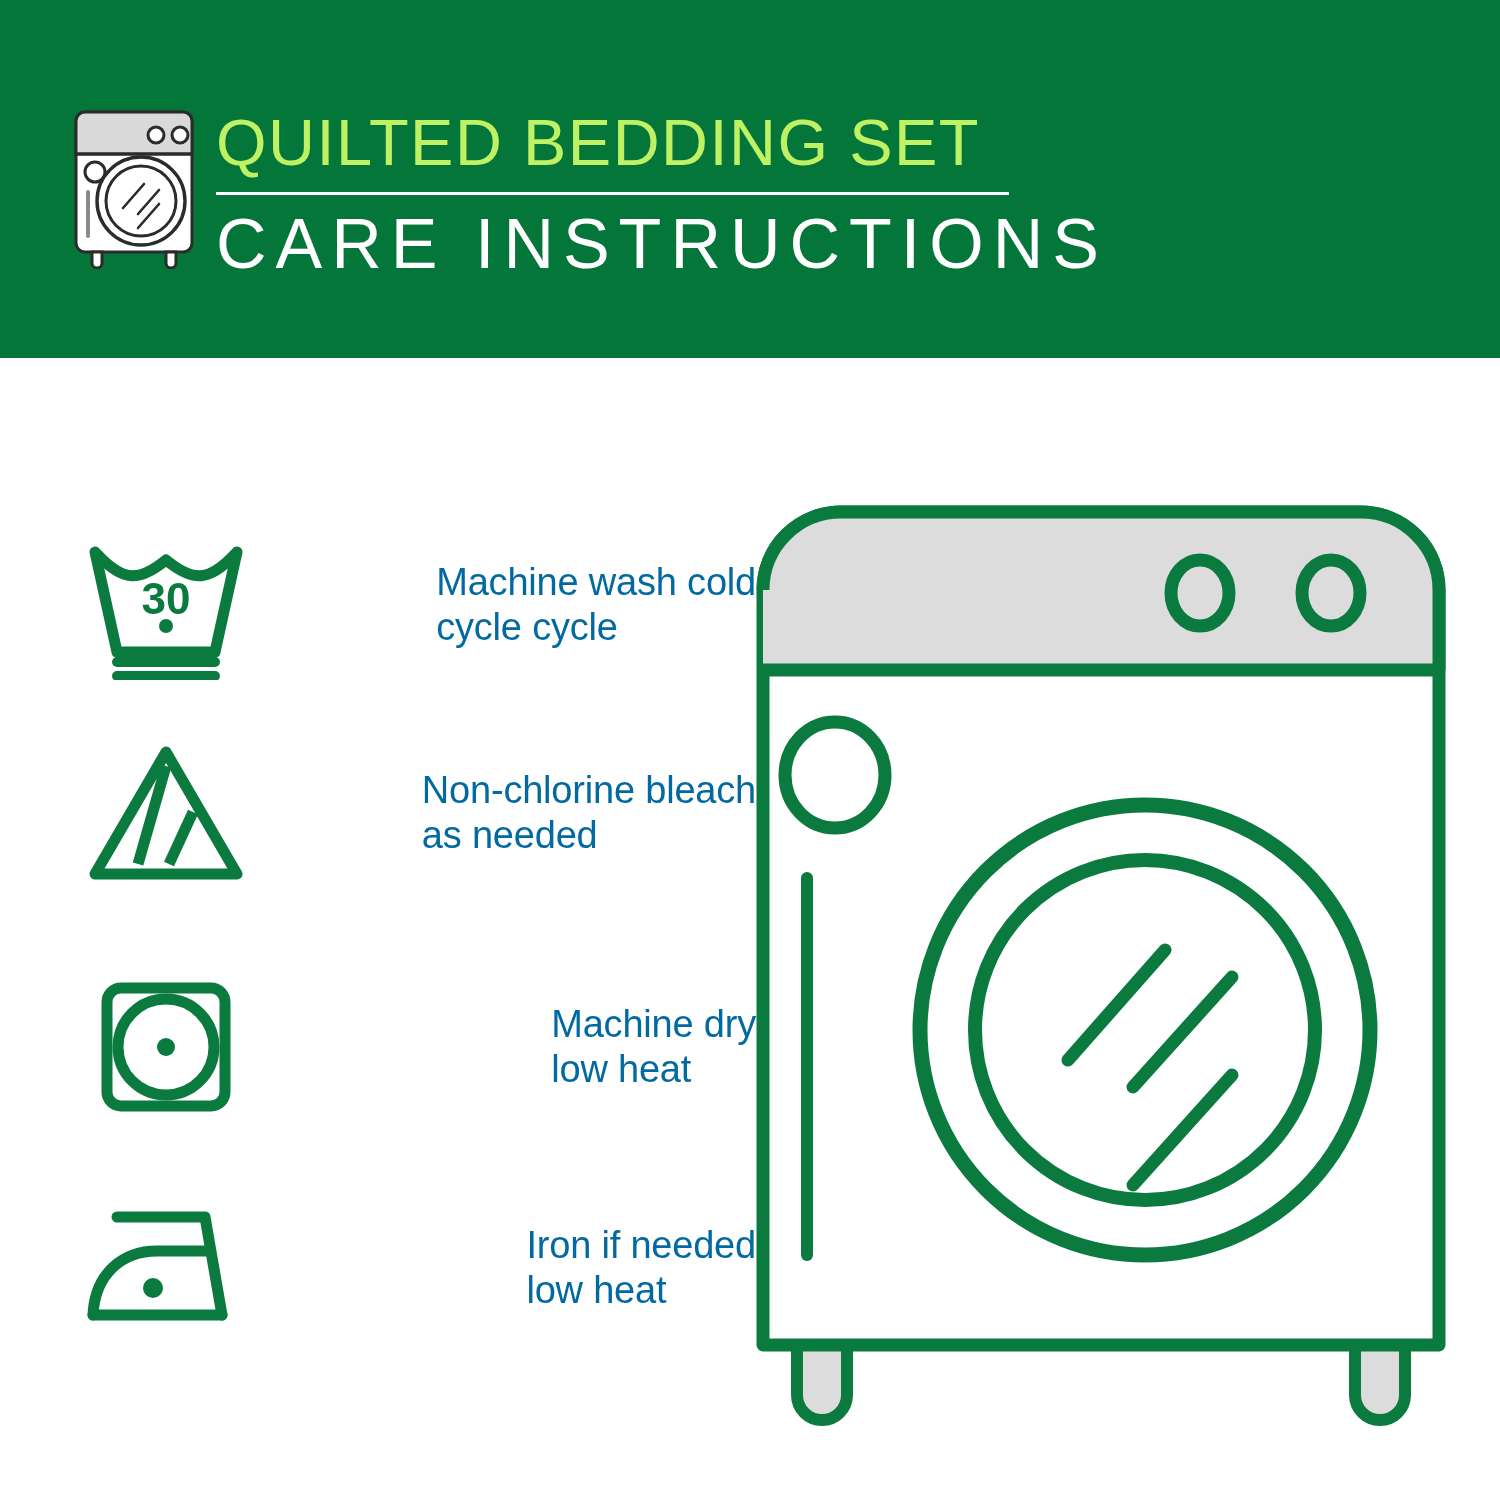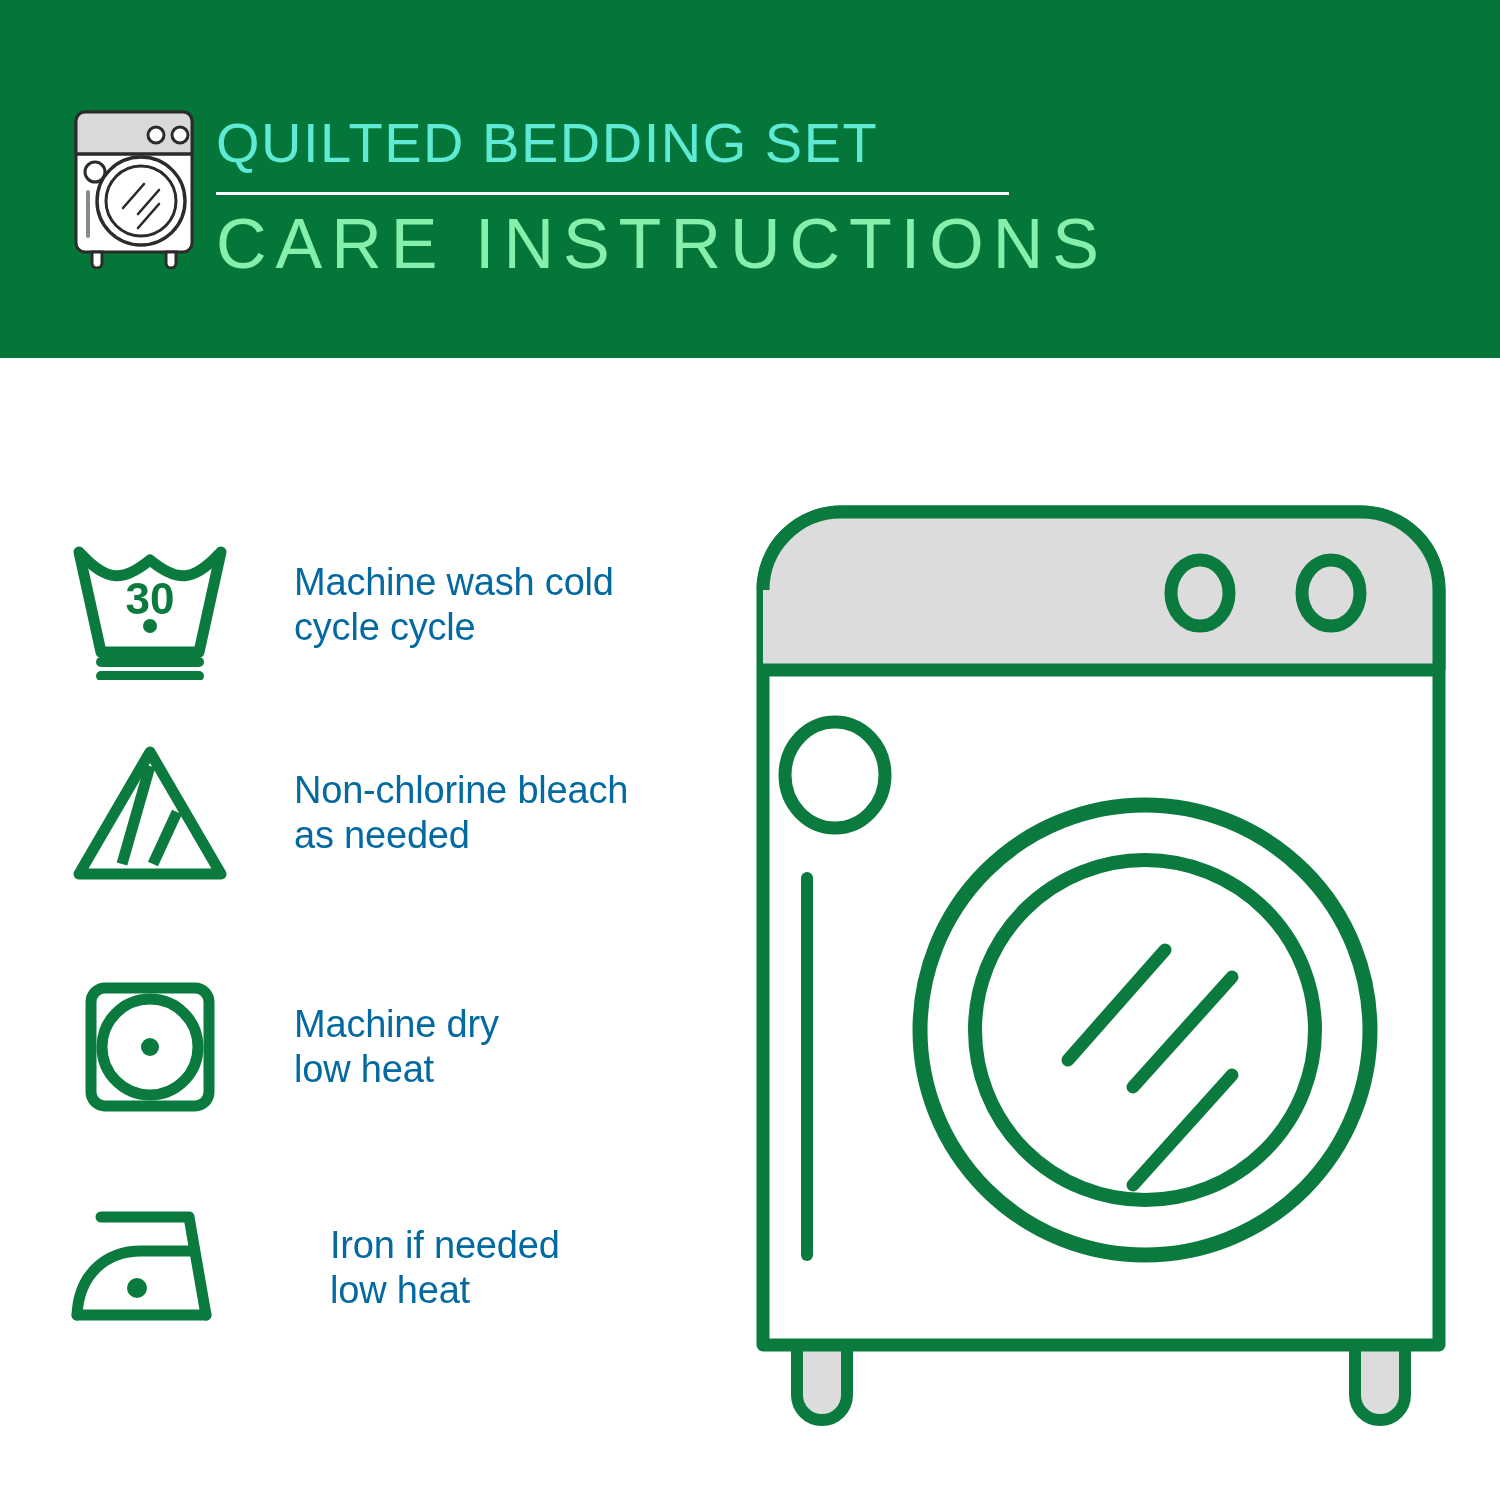--- a/index.html
+++ b/index.html
@@ -39,60 +39,61 @@
 
   #header-text-block {
     position: absolute;
     left: 216px;
     top: 102px;
     width: 800px;
   }
 
   #title-main {
     font-family: "Liberation Sans", sans-serif;
-    font-size: 56px;
+    font-size: 65px;
     line-height: 82px;
     font-weight: 400;
-    color: #5eead4;
+    color: #bef264;
     letter-spacing: 1.5px;
     white-space: nowrap;
   }
 
   #title-divider {
     width: 793px;
     height: 3px;
     background: #ffffff;
     margin-top: 8px;
     margin-bottom: 10px;
   }
 
   #title-sub {
     font-family: "Liberation Sans", sans-serif;
     font-size: 70px;
     line-height: 78px;
     font-weight: 400;
-    color: #86efac;
+    color: #ffffff;
     letter-spacing: 9px;
     white-space: nowrap;
   }
 
   
   #instructions {
     position: absolute;
     left: 0;
     top: 500px;
     width: 740px;
   }
 
   .instruction-row {
     position: absolute;
-    left: 0;
+    left: 16px;
     width: 740px;
     display: flex;
     align-items: center;
+    justify-content: space-between;
   }
 
   .row-0 { top: 20px;  height: 170px; }
   .row-1 { top: 228px; height: 170px; }
   .row-2 { top: 462px; height: 170px; }
   .row-3 { top: 688px; height: 160px; gap: 36px; }
 
   .symbol-cell {
     width: 300px;
     min-width: 300px;

